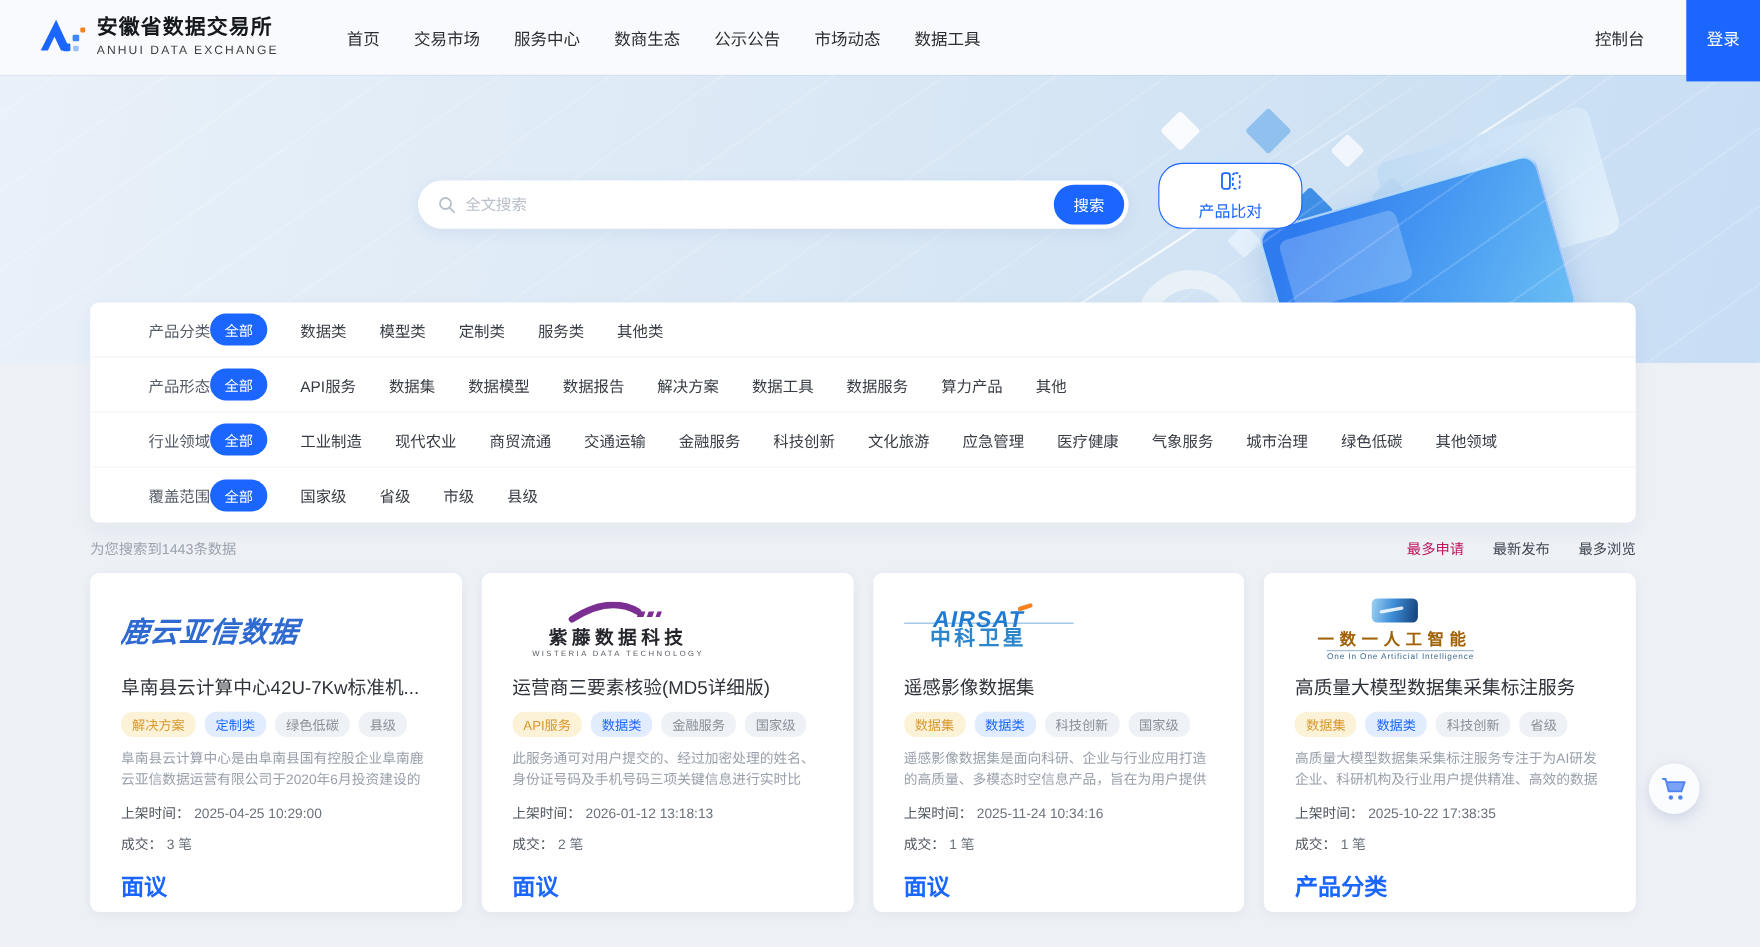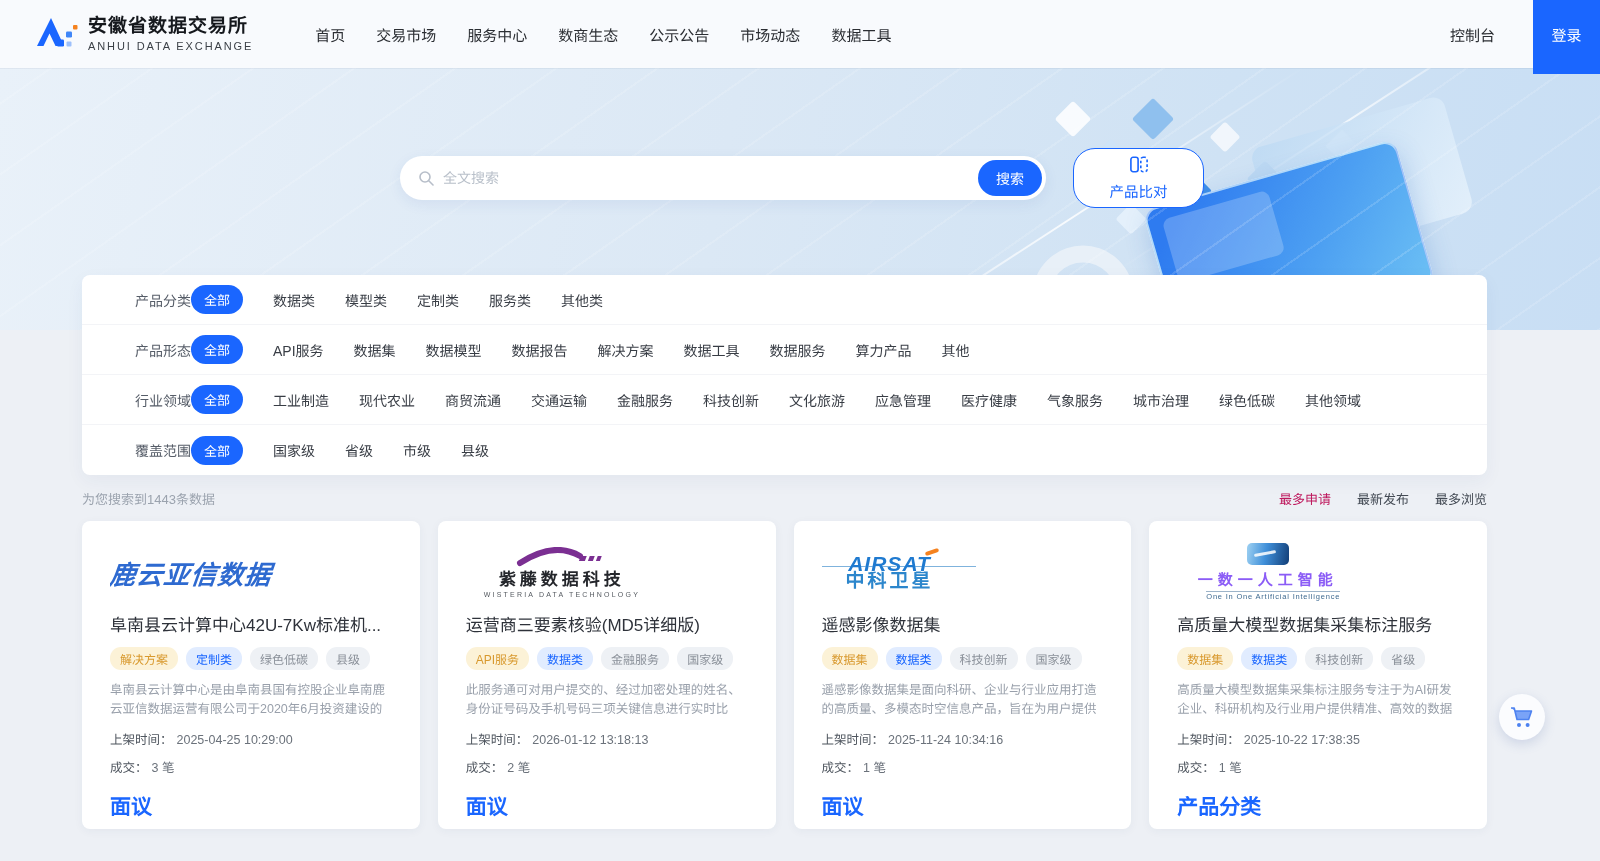--- a/index.html
+++ b/index.html
@@ -25,21 +25,21 @@
   .hero-art { position:absolute; inset:0; pointer-events:none; }
   .cube { position:absolute; transform:rotate(45deg); border-radius:3px; }
   .panel-back { position:absolute; left:1262px; top:52px; width:200px; height:120px; border-radius:12px; transform:rotate(-16deg); background:linear-gradient(130deg,#bcd9f3,#e8f3fc); opacity:.8; }
   .panel { position:absolute; left:1158px; top:104px; width:262px; height:150px; border-radius:14px; transform:rotate(-16deg); background:linear-gradient(130deg,#2e7bf0 10%,#4da0f2 60%,#6cc0f4 100%); border:2px solid rgba(255,255,255,.55); box-shadow:0 10px 24px rgba(46,110,200,.25); }
   .panel-inner { position:absolute; left:14px; top:12px; width:110px; height:66px; border-radius:8px; background:rgba(255,255,255,.22); }
   .ring { position:absolute; left:1018px; top:168px; }
   .sphere { position:absolute; border-radius:50%; background:radial-gradient(circle at 35% 30%, #bcdcf5 0%, #5ea2ec 55%, #2f7de8 100%); box-shadow:0 3px 6px rgba(40,90,170,.25); }
   .streak { position:absolute; height:2px; background:linear-gradient(90deg,transparent,rgba(255,255,255,.85),transparent); transform:rotate(-33deg); }
 
   .hero-title { position:absolute; left:82px; top:76px; z-index:1; font-size:35px; font-weight:800; color:#10161f; letter-spacing:2px; }
-  .search-row { position:absolute; left:400px; top:80px; z-index:1; display:flex; align-items:center; }
+  .search-row { position:absolute; left:380px; top:80px; z-index:1; display:flex; align-items:flex-end; }
   .search-pill { width:646px; height:44px; background:#fff; border-radius:22px; display:flex; align-items:center; padding-left:18px; box-shadow:0 4px 14px rgba(40,80,160,.08); }
   .search-pill input { flex:1; border:none; outline:none; background:transparent; font-size:14px; color:#333; margin-left:9px; font-family:inherit; }
   .search-pill input::placeholder { color:#b9c0ca; }
   .search-btn { width:64px; height:36px; margin-right:4px; flex-shrink:0; border:none; border-radius:18px; background:#1A66FF; color:#fff; font-size:14px; cursor:pointer; font-family:inherit; }
   .compare-btn { margin-left:27px; width:131px; height:60px; border-radius:22px; background:#fff; border:1px solid #1A66FF; color:#1A66FF; font-size:14.5px; display:flex; align-items:center; justify-content:center; gap:7px; cursor:pointer;flex-direction:column; }
 
   
   .filter-card { position:relative; z-index:2; width:1405px; margin:-55px 0 0 82px; background:#fff; border-radius:8px; box-shadow:0 6px 18px rgba(30,60,120,.05); }
   .filter-row { height:50px; display:flex; align-items:center; padding:0 31px; border-bottom:1px solid #f3f4f7;text-align:right; }
   .filter-row:last-child { border-bottom:none; }
@@ -77,21 +77,21 @@
   .wisteria-name { font-size:17px; font-weight:800; color:#24262b; letter-spacing:4px; margin-top:-2px; }
   .wisteria-sub { font-size:7px; color:#555a60; letter-spacing:2.2px; margin-top:1px; }
   .logo-airsat { position:relative; display:flex; flex-direction:column; align-items:center; padding:0 6px; }
   .logo-airsat::before { content:""; position:absolute; left:-36px; right:-36px; top:13px; height:1px; background:#7fb3dd; }
   .airsat-top { position:relative; font-size:21px; font-weight:900; font-style:italic; color:#1f7ad0; letter-spacing:1px; line-height:1; text-shadow:0 1px 0 rgba(255,255,255,.8); }
   .airsat-accent { position:absolute; right:-8px; top:-3px; width:14px; height:4px; border-radius:2px; background:#f5821f; transform:rotate(-18deg); }
   .airsat-bottom { font-size:19px; font-weight:800; color:#2c86cc; letter-spacing:3px; margin-top:-3px; line-height:1.1; }
   .logo-oneai { display:flex; flex-direction:column; align-items:center; }
   .oneai-icon { width:42px; height:22px; border-radius:5px; background:linear-gradient(100deg,#9ed1f2 0%,#3f8fd9 45%,#123e77 100%); position:relative; }
   .oneai-icon::after { content:""; position:absolute; left:7px; top:9px; width:22px; height:3px; border-radius:2px; background:rgba(255,255,255,.85); transform:rotate(-10deg); }
-  .oneai-name { font-size:15px; font-weight:800; color:#8b5cf6; letter-spacing:5px; margin-top:3px;font-family:Liberation Mono, monospace; }
+  .oneai-name { font-size:15px; font-weight:800; color:#a16207; letter-spacing:5px; margin-top:3px; }
   .oneai-sub { font-size:7.5px; color:#3f6a90; letter-spacing:.8px; margin-top:1px; border-top:1px solid #9db4c9; padding-top:0;margin-left:11px; }
 
   
   .cart-fab { position:fixed; left:1499px; top:694px; width:46px; height:46px; border-radius:50%; background:#fbfcfe; box-shadow:0 4px 12px rgba(60,90,160,.18); display:flex; align-items:center; justify-content:center; cursor:pointer; z-index:9; }
 </style>
 </head>
 <body>
 
 <div class="header">
   <div class="brand">

